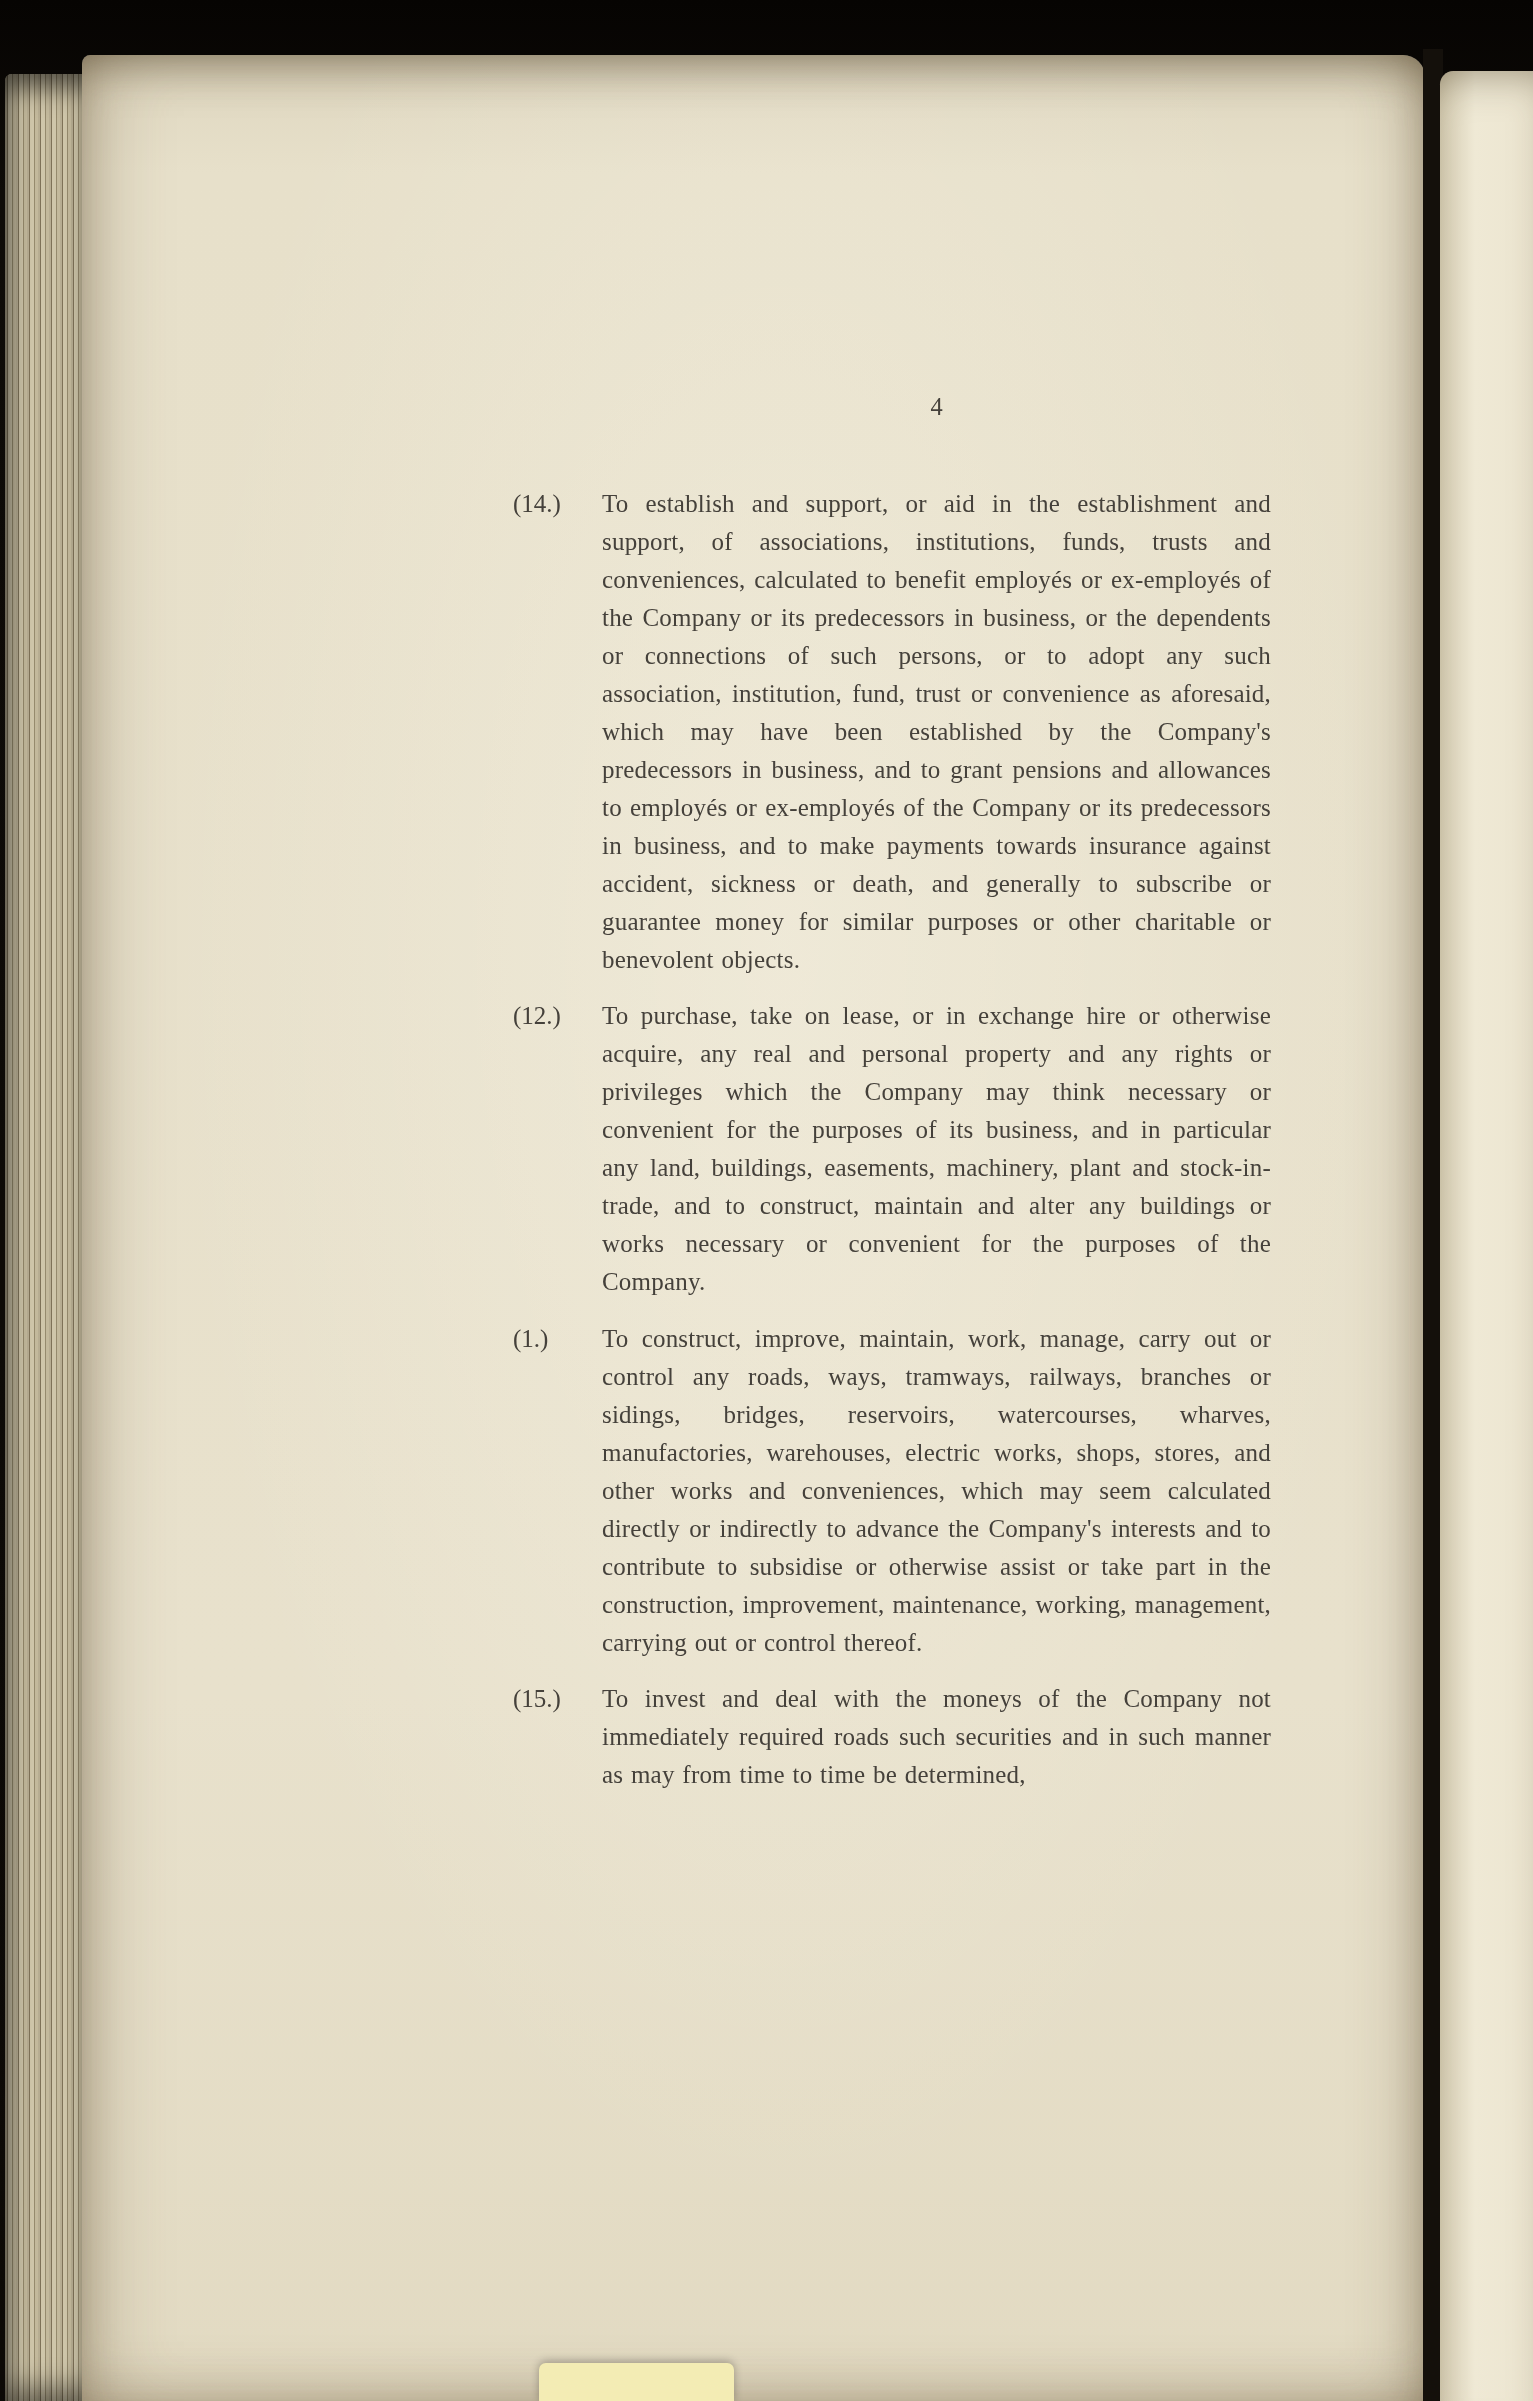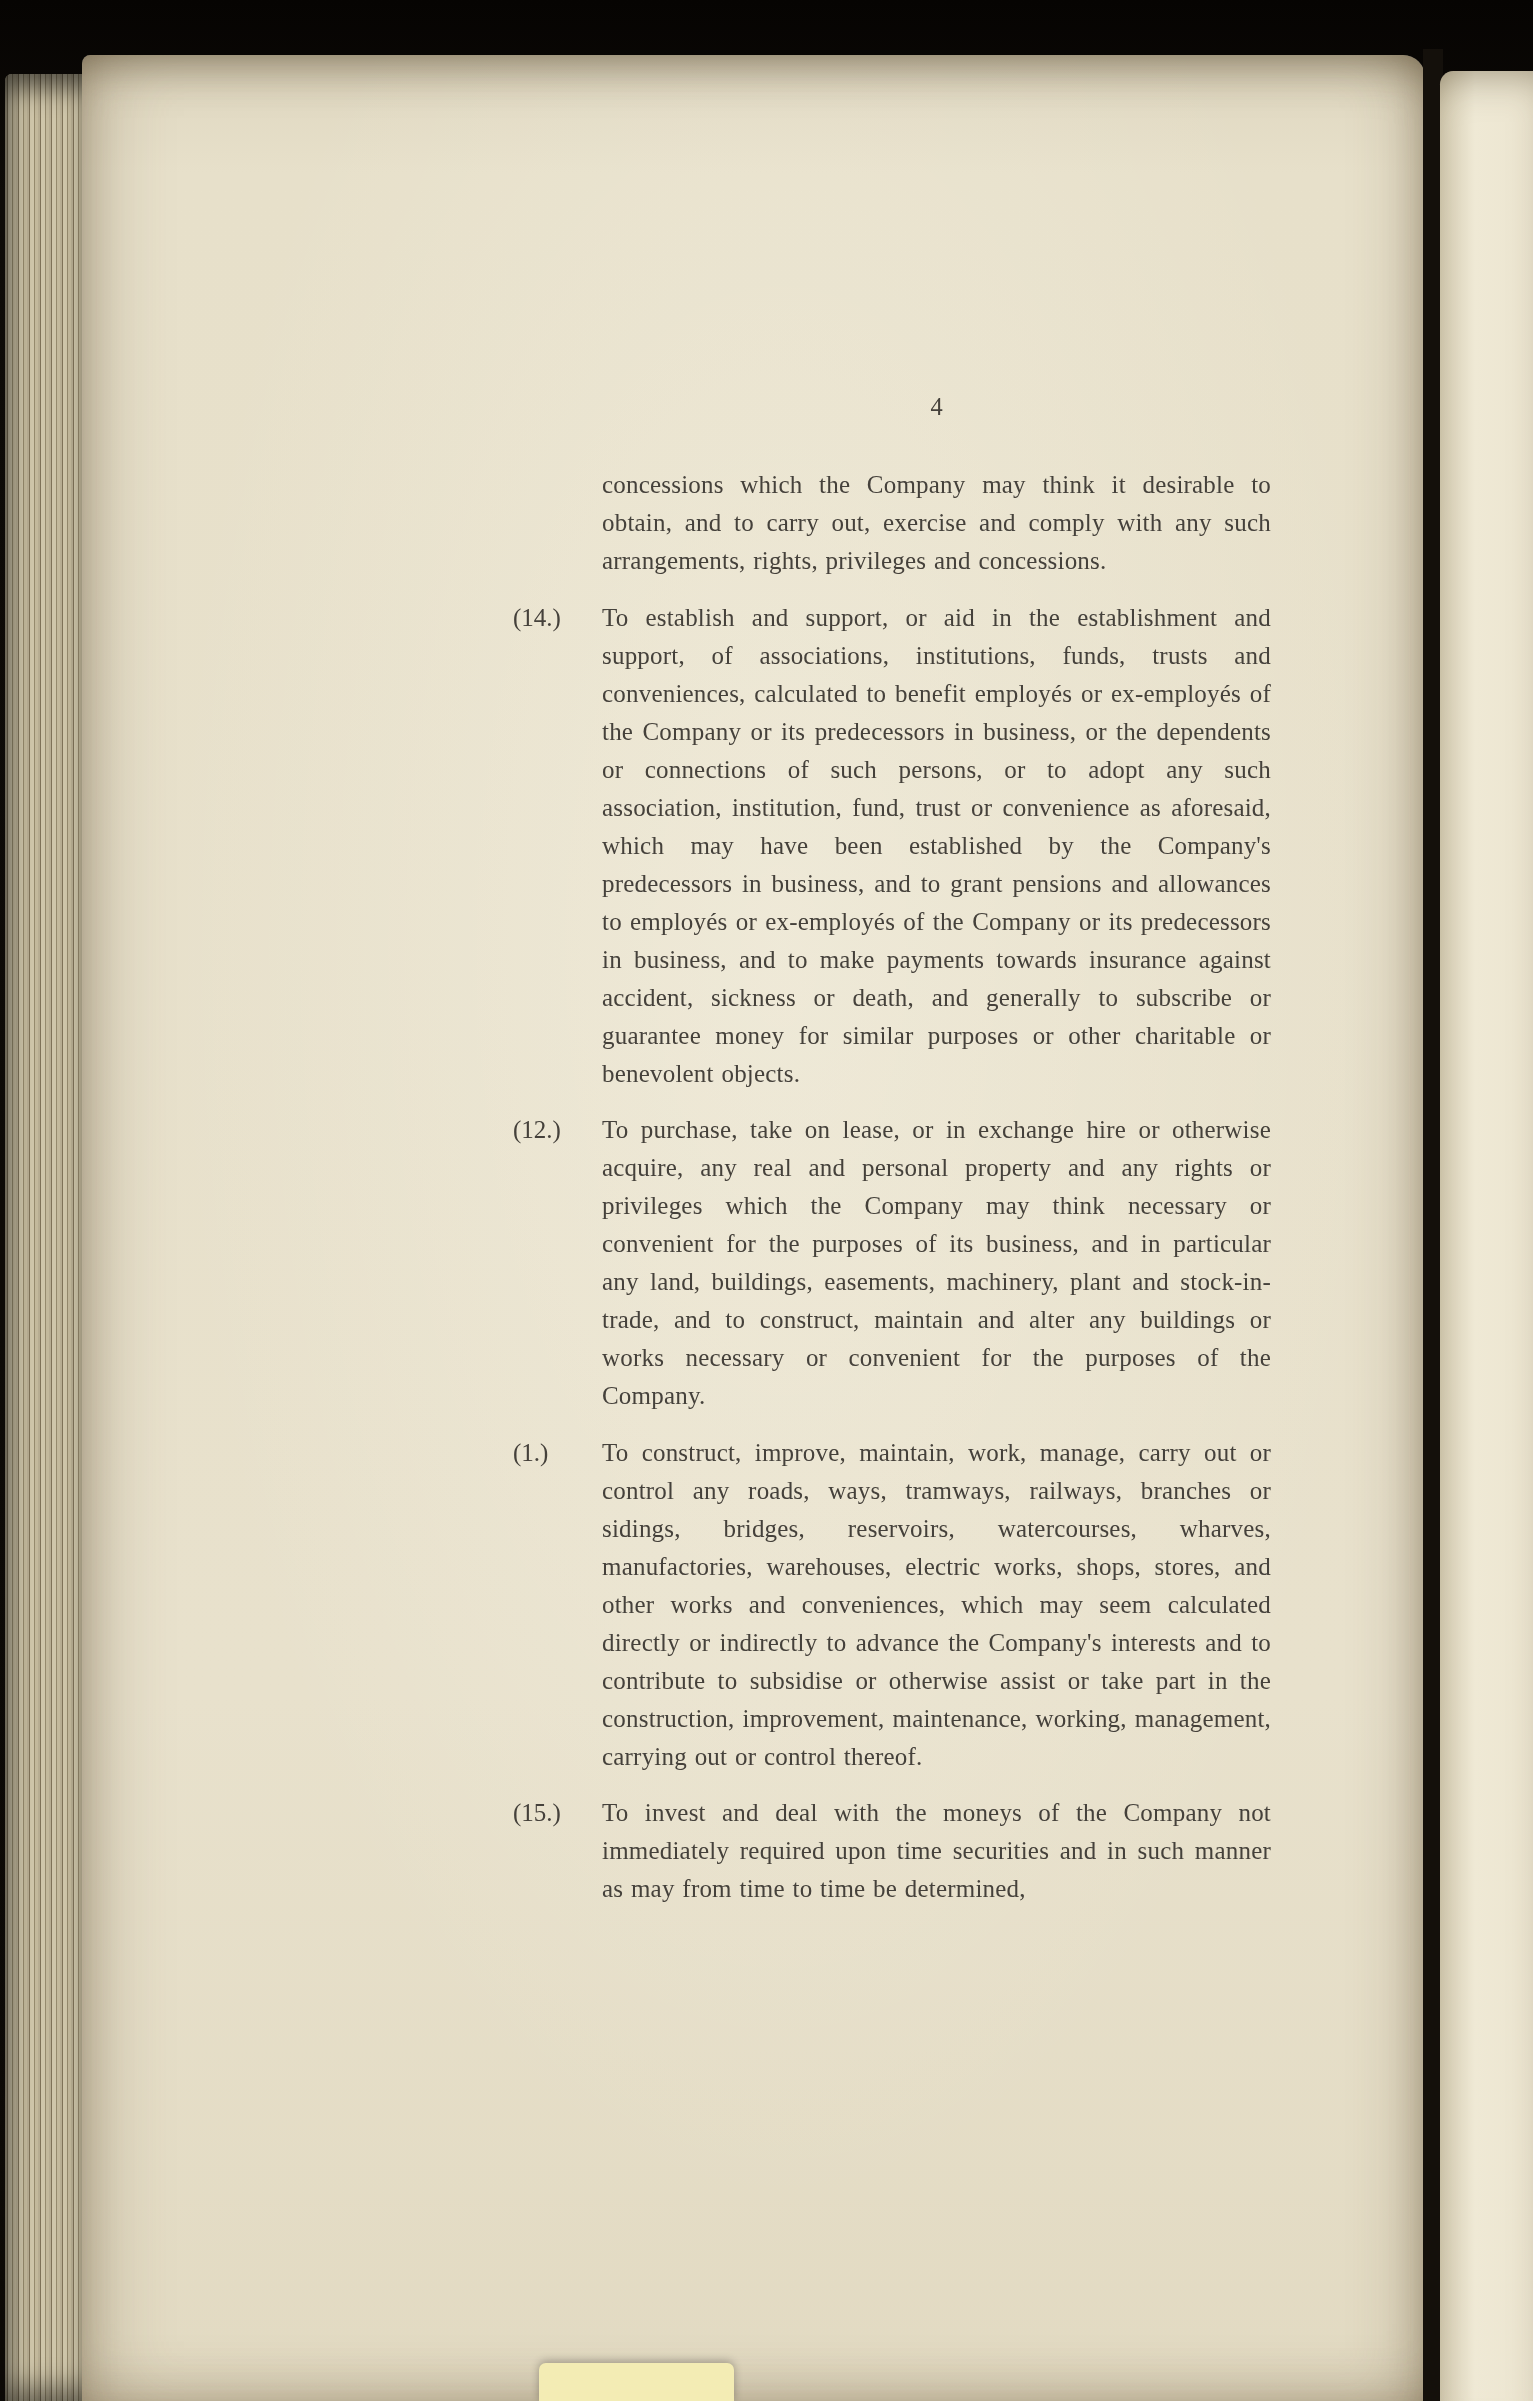--- a/index.html
+++ b/index.html
@@ -97,38 +97,37 @@
   <div class="adjacent-page"></div>
 
   <div class="bookmark"></div>
 
   <div class="text-block">
 
     <div class="page-num">4</div>
 
     <div class="clause">
       <div class="clause-label"></div>
-      <div class="clause-body">concessions which the Company may think it desirable to obtain, and to carry out, exercise and comply with any such arrangements, rights, privileges and concessions.</div>
     </div>
 
     <div class="clause">
       <div class="clause-label">(14.)</div>
       <div class="clause-body">To establish and support, or aid in the establishment and support, of associations, institutions, funds, trusts and conveniences, calculated to benefit employés or ex-employés of the Company or its predecessors in business, or the dependents or connections of such persons, or to adopt any such association, institution, fund, trust or convenience as aforesaid, which may have been established by the Company's predecessors in business, and to grant pensions and allowances to employés or ex-employés of the Company or its predecessors in business, and to make payments towards insurance against accident, sickness or death, and generally to subscribe or guarantee money for similar purposes or other charitable or benevolent objects.</div>
     </div>
 
     <div class="clause">
       <div class="clause-label">(12.)</div>
       <div class="clause-body">To purchase, take on lease, or in exchange hire or otherwise acquire, any real and personal property and any rights or privileges which the Company may think necessary or convenient for the purposes of its business, and in particular any land, buildings, easements, machinery, plant and stock-in-trade, and to construct, maintain and alter any buildings or works necessary or convenient for the purposes of the Company.</div>
     </div>
 
     <div class="clause">
       <div class="clause-label">(1.)</div>
       <div class="clause-body">To construct, improve, maintain, work, manage, carry out or control any roads, ways, tramways, railways, branches or sidings, bridges, reservoirs, watercourses, wharves, manufactories, warehouses, electric works, shops, stores, and other works and conveniences, which may seem calculated directly or indirectly to advance the Company's interests and to contribute to subsidise or otherwise assist or take part in the construction, improvement, maintenance, working, management, carrying out or control thereof.</div>
     </div>
 
     <div class="clause">
       <div class="clause-label">(15.)</div>
-      <div class="clause-body">To invest and deal with the moneys of the Company not immediately required upon time securities and in such manner as may from time to time be determined,</div>
+      <div class="clause-body">To invest and deal with the moneys of the Company not immediately required roads such securities and in such manner as may from time to time be determined,</div>
     </div>
 
   </div>
 </div>
 
 
 </body></html>

